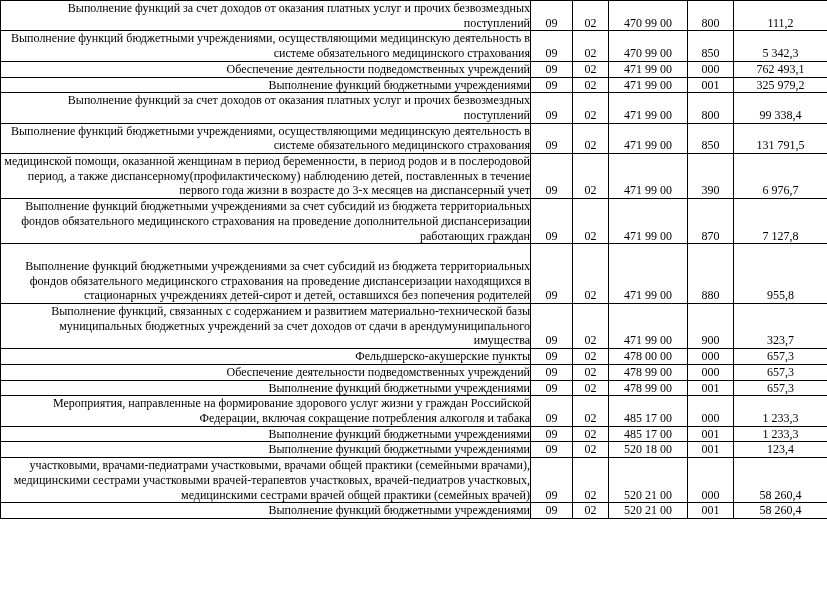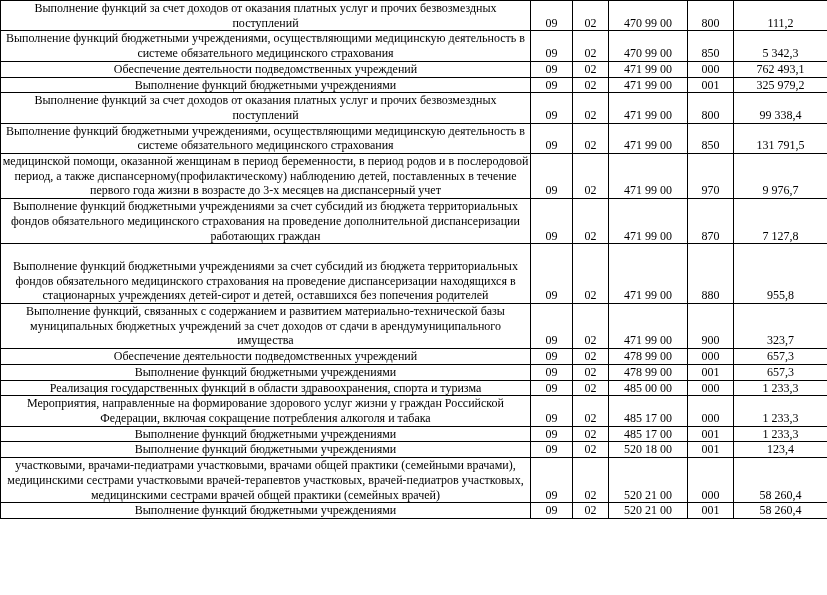--- a/index.html
+++ b/index.html
@@ -21,21 +21,21 @@
   table.budget td {
     border: 1px solid #000000;
     color: #000000;
     font-family: "Liberation Serif", serif;
     font-size: 12px;
     line-height: 14.7px;
     padding: 0;
     overflow: hidden;
   }
   td.desc {
-    text-align: center;
+    text-align: right;
     vertical-align: top;
     white-space: pre-line;
     padding: 0 3px 1px 2px;
   }
   td.code {
     text-align: center;
     vertical-align: bottom;
     padding-bottom: 1px;
   }
 </style>
@@ -98,22 +98,22 @@
         <td class="code">02</td>
         <td class="code">471 99 00</td>
         <td class="code">850</td>
         <td class="code">131 791,5</td>
       </tr>
       <tr>
         <td class="desc">медицинской помощи, оказанной женщинам в период беременности, в период родов и в послеродовой период, а также диспансерному(профилактическому) наблюдению детей, поставленных в течение первого года жизни в возрасте до 3-х месяцев на диспансерный учет</td>
         <td class="code">09</td>
         <td class="code">02</td>
         <td class="code">471 99 00</td>
-        <td class="code">970</td>
-        <td class="code">9 976,7</td>
+        <td class="code">390</td>
+        <td class="code">6 976,7</td>
       </tr>
       <tr>
         <td class="desc">Выполнение функций бюджетными учреждениями за счет субсидий из бюджета территориальных фондов обязательного медицинского страхования на проведение дополнительной диспансеризации работающих граждан</td>
         <td class="code">09</td>
         <td class="code">02</td>
         <td class="code">471 99 00</td>
         <td class="code">870</td>
         <td class="code">7 127,8</td>
       </tr>
       <tr>
@@ -127,42 +127,42 @@
       </tr>
       <tr>
         <td class="desc">Выполнение функций, связанных с содержанием и развитием материально-технической базы муниципальных бюджетных учреждений за счет доходов от сдачи в арендумуниципального имущества</td>
         <td class="code">09</td>
         <td class="code">02</td>
         <td class="code">471 99 00</td>
         <td class="code">900</td>
         <td class="code">323,7</td>
       </tr>
       <tr>
+        <td class="desc">Фельдшерско-акушерские пункты</td>
+        <td class="code">09</td>
+        <td class="code">02</td>
+        <td class="code">478 00 00</td>
+        <td class="code">000</td>
+        <td class="code">657,3</td>
+      </tr>
+      <tr>
         <td class="desc">Обеспечение деятельности подведомственных учреждений</td>
         <td class="code">09</td>
         <td class="code">02</td>
         <td class="code">478 99 00</td>
         <td class="code">000</td>
         <td class="code">657,3</td>
       </tr>
       <tr>
         <td class="desc">Выполнение функций бюджетными учреждениями</td>
         <td class="code">09</td>
         <td class="code">02</td>
         <td class="code">478 99 00</td>
         <td class="code">001</td>
         <td class="code">657,3</td>
-      </tr>
-      <tr>
-        <td class="desc">Реализация государственных функций в области здравоохранения, спорта и туризма</td>
-        <td class="code">09</td>
-        <td class="code">02</td>
-        <td class="code">485 00 00</td>
-        <td class="code">000</td>
-        <td class="code">1 233,3</td>
       </tr>
       <tr>
         <td class="desc">Мероприятия, направленные на формирование здорового услуг жизни у граждан Российской Федерации, включая сокращение потребления алкоголя и табака</td>
         <td class="code">09</td>
         <td class="code">02</td>
         <td class="code">485 17 00</td>
         <td class="code">000</td>
         <td class="code">1 233,3</td>
       </tr>
       <tr>

